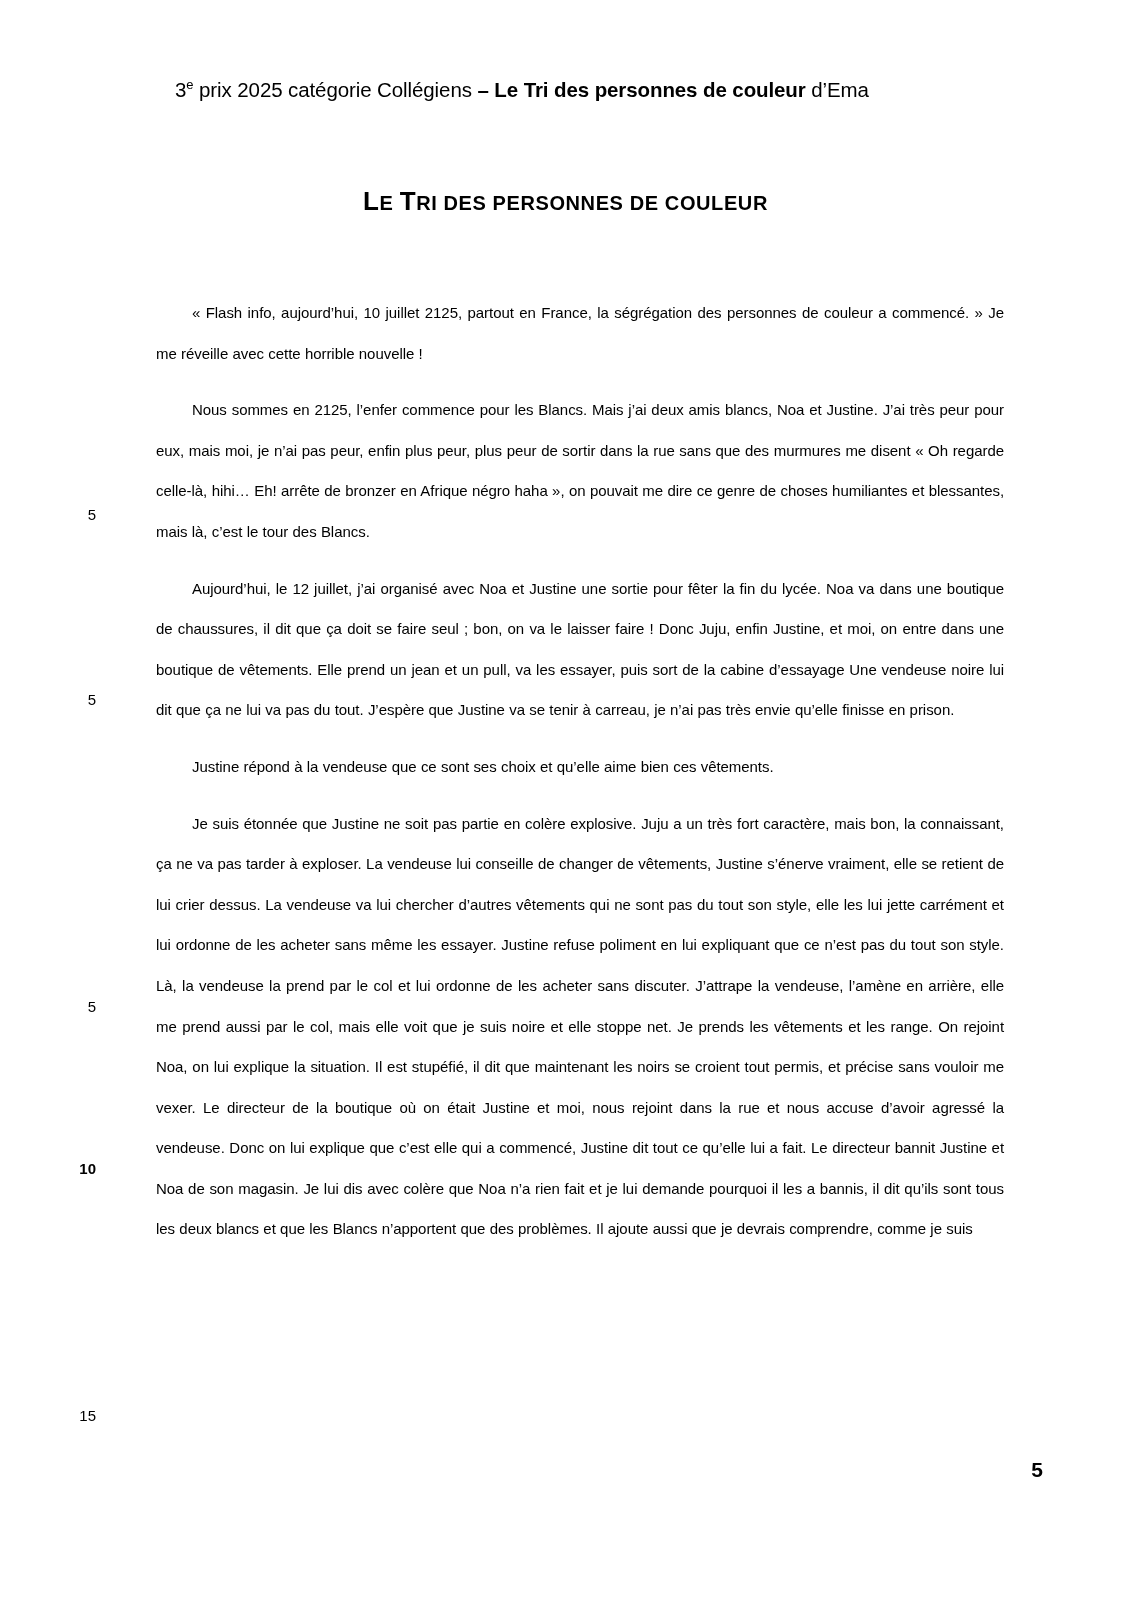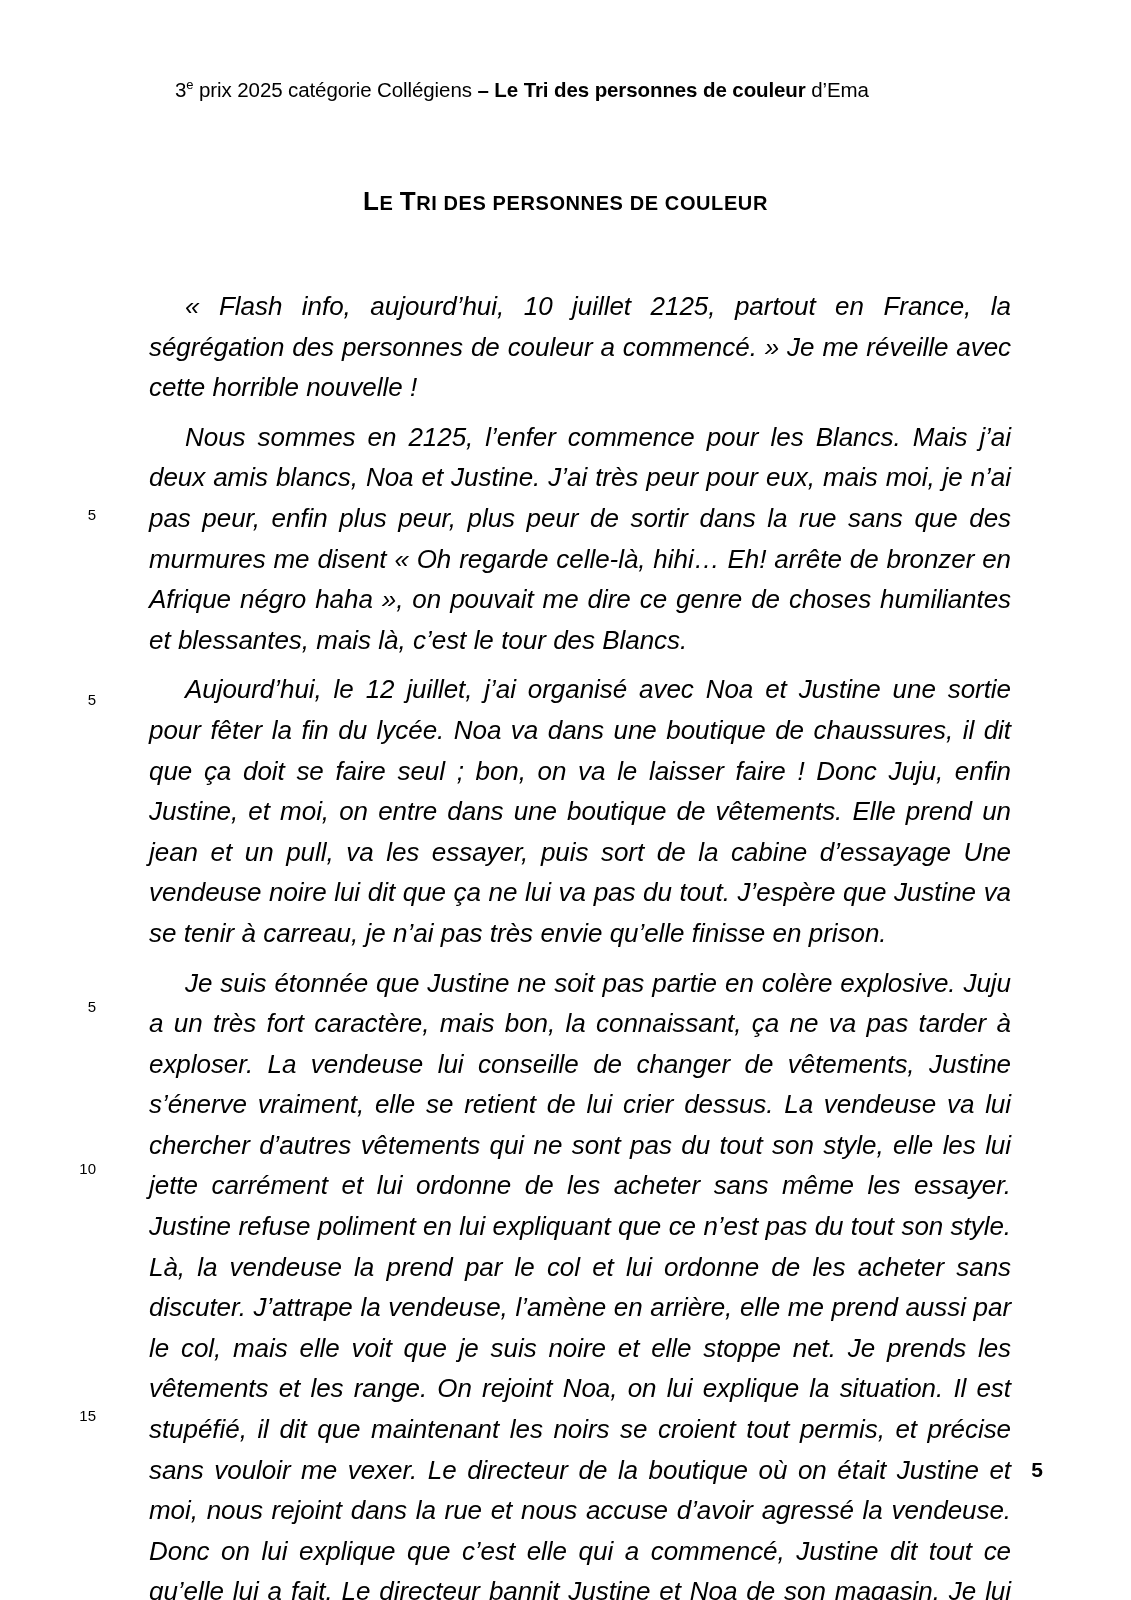--- a/index.html
+++ b/index.html
@@ -59,28 +59,27 @@
 
   
   .body-area {
     position: absolute;
     left: 140px;
     top: 277px;
     width: 880px;
   }
   .para {
     position: relative;
-    font-size: 26px;
+    font-size: 15px;
     line-height: 40.6px;
     text-align: justify;
     text-justify: inter-word;
-    margin: 9px;
+    margin: 16px;
     letter-spacing: -0.05px;
     word-spacing: 0.2px;
-    font-style: italic;
   }
   .para + .para {
     margin-top: 0px;
   }
   .para.indent {
     text-indent: 36px;
   }
 
   
   .line-numbers {
@@ -119,26 +118,27 @@
   </div>
 
   <h1 class="doc-title">
     <span class="big">L</span><span>E </span><span class="big">T</span><span>RI DES PERSONNES DE COULEUR</span>
   </h1>
 
   <div class="line-numbers">
     <span class="line-num" style="top: 507px; left: 52px;">5</span>
     <span class="line-num" style="top: 692px; left: 52px;">5</span>
     <span class="line-num" style="top: 999px; left: 52px;">5</span>
-    <span class="line-num" style="top: 1161px; left: 52px;">10</span>
+    <span class="line-num" style="top: 1161px; left: 52px; font-weight: bold;">10</span>
     <span class="line-num" style="top: 1408px; left: 52px;">15</span>
   </div>
 
   <div class="body-area">
     <p class="para indent">« Flash info, aujourd’hui, 10 juillet 2125, partout en France, la ségrégation des personnes de couleur a commencé. » Je me réveille avec cette horrible nouvelle !</p>
     <p class="para indent">Nous sommes en 2125, l’enfer commence pour les Blancs. Mais j’ai deux amis blancs, Noa et Justine. J’ai très peur pour eux, mais moi, je n’ai pas peur, enfin plus peur, plus peur de sortir dans la rue sans que des murmures me disent « Oh regarde celle-là, hihi… Eh! arrête de bronzer en Afrique négro haha », on pouvait me dire ce genre de choses humiliantes et blessantes, mais là, c’est le tour des Blancs.</p>
     <p class="para indent">Aujourd’hui, le 12 juillet, j’ai organisé avec Noa et Justine une sortie pour fêter la fin du lycée. Noa va dans une boutique de chaussures, il dit que ça doit se faire seul ; bon, on va le laisser faire ! Donc Juju, enfin Justine, et moi, on entre dans une boutique de vêtements. Elle prend un jean et un pull, va les essayer, puis sort de la cabine d’essayage Une vendeuse noire lui dit que ça ne lui va pas du tout. J’espère que Justine va se tenir à carreau, je n’ai pas très envie qu’elle finisse en prison.</p>
+    <p class="para indent">Justine répond à la vendeuse que ce sont ses choix et qu’elle aime bien ces vêtements.</p>
     <p class="para indent">Je suis étonnée que Justine ne soit pas partie en colère explosive. Juju a un très fort caractère, mais bon, la connaissant, ça ne va pas tarder à exploser. La vendeuse lui conseille de changer de vêtements, Justine s’énerve vraiment, elle se retient de lui crier dessus. La vendeuse va lui chercher d’autres vêtements qui ne sont pas du tout son style, elle les lui jette carrément et lui ordonne de les acheter sans même les essayer. Justine refuse poliment en lui expliquant que ce n’est pas du tout son style. Là, la vendeuse la prend par le col et lui ordonne de les acheter sans discuter. J’attrape la vendeuse, l’amène en arrière, elle me prend aussi par le col, mais elle voit que je suis noire et elle stoppe net. Je prends les vêtements et les range. On rejoint Noa, on lui explique la situation. Il est stupéfié, il dit que maintenant les noirs se croient tout permis, et précise sans vouloir me vexer. Le directeur de la boutique où on était Justine et moi, nous rejoint dans la rue et nous accuse d’avoir agressé la vendeuse. Donc on lui explique que c’est elle qui a commencé, Justine dit tout ce qu’elle lui a fait. Le directeur bannit Justine et Noa de son magasin. Je lui dis avec colère que Noa n’a rien fait et je lui demande pourquoi il les a bannis, il dit qu’ils sont tous les deux blancs et que les Blancs n’apportent que des problèmes. Il ajoute aussi que je devrais comprendre, comme je suis</p>
   </div>
 
   <div class="folio">5</div>
 
 </div>
 
 </body></html>

